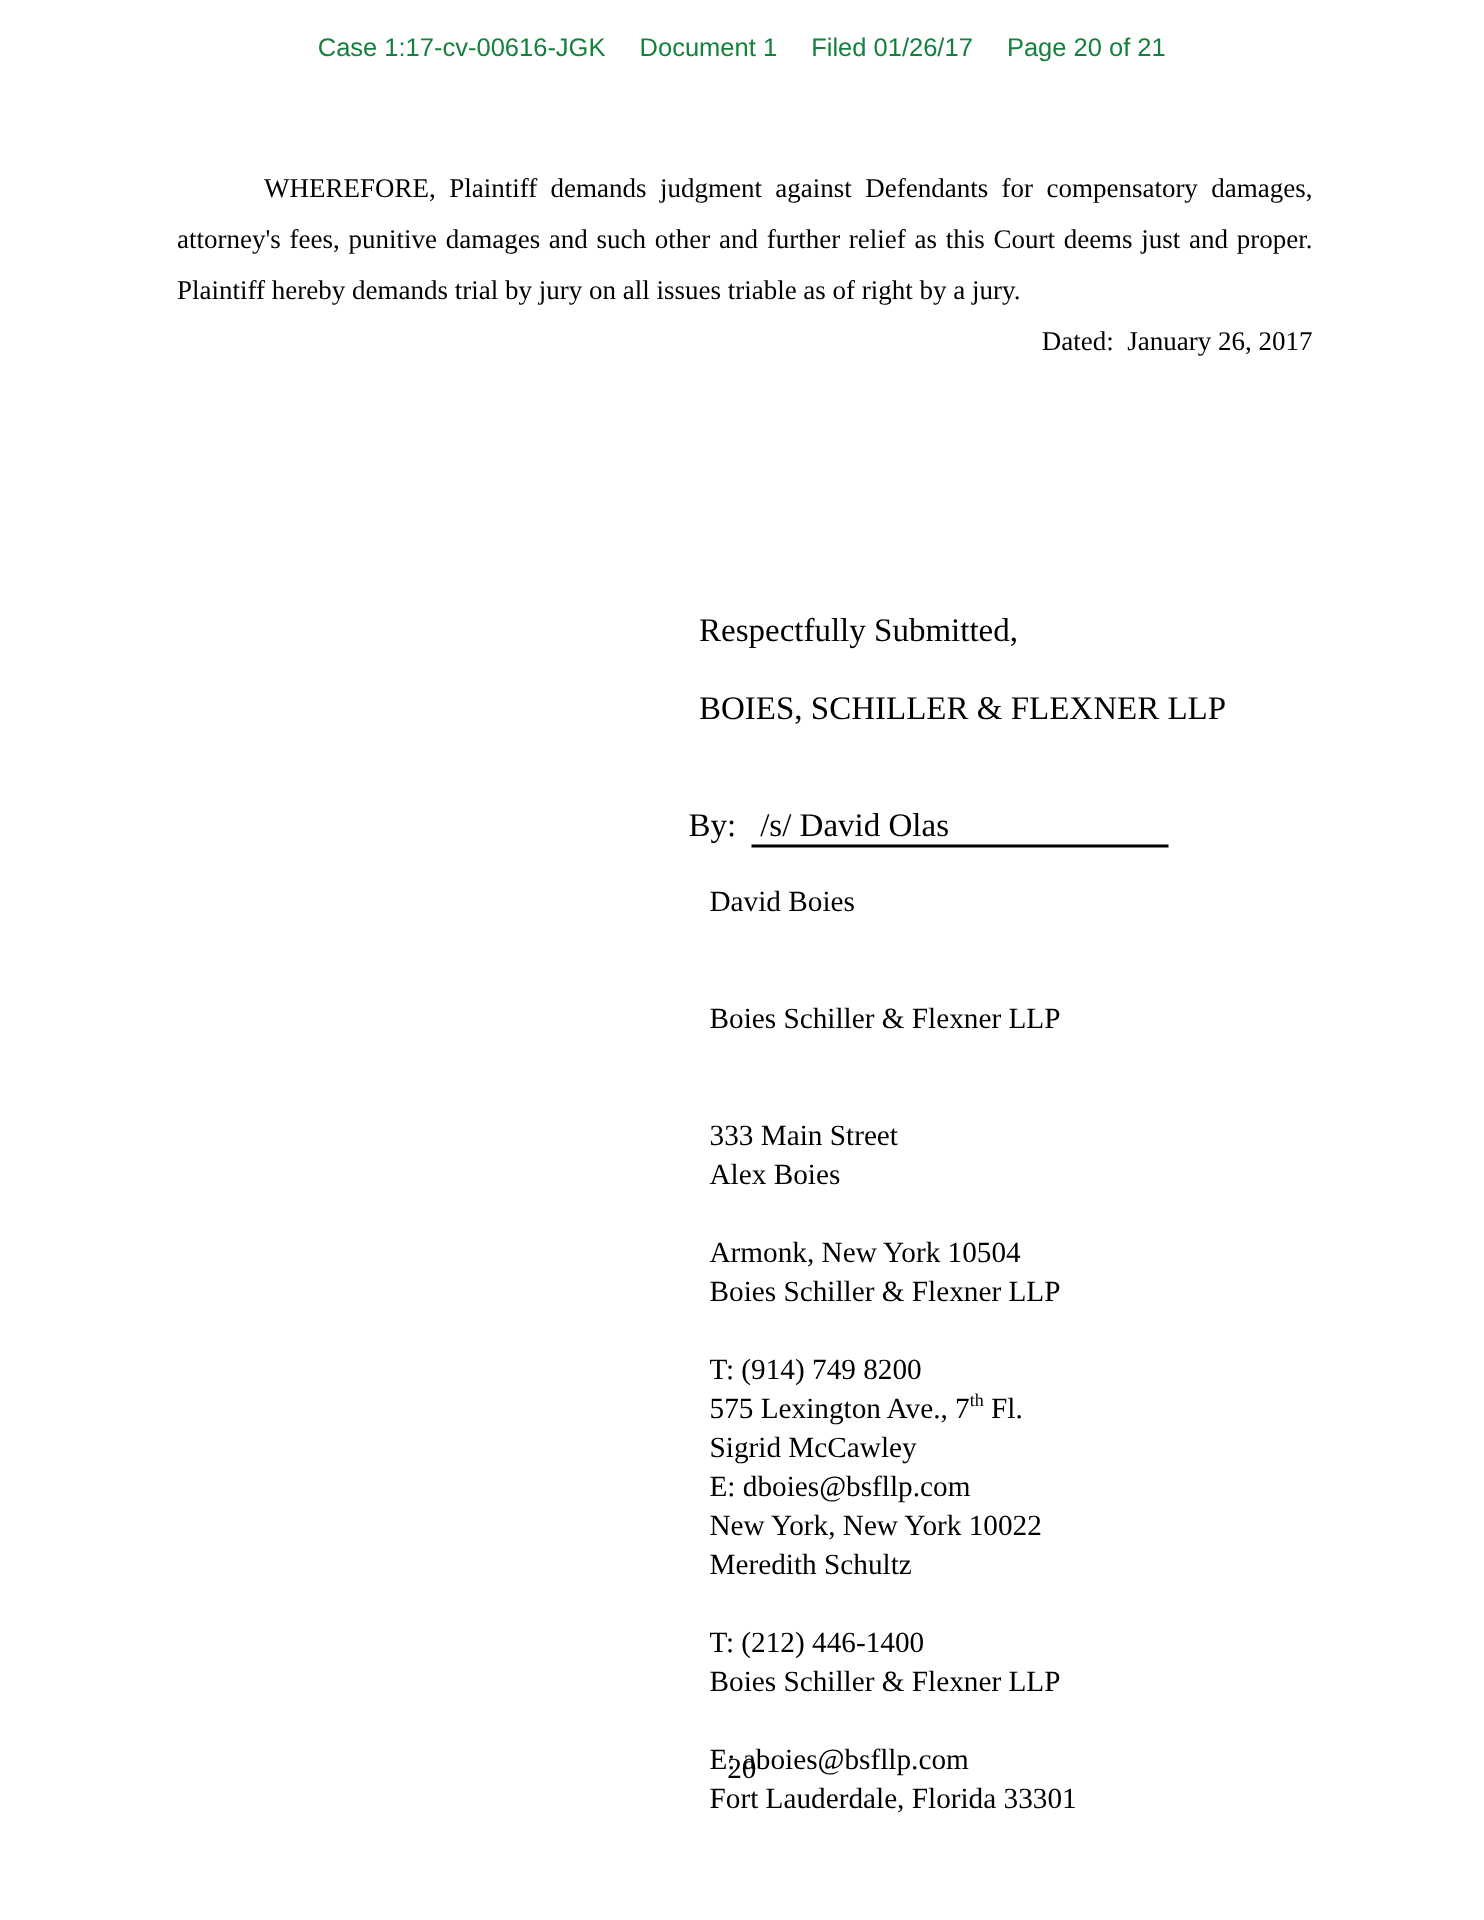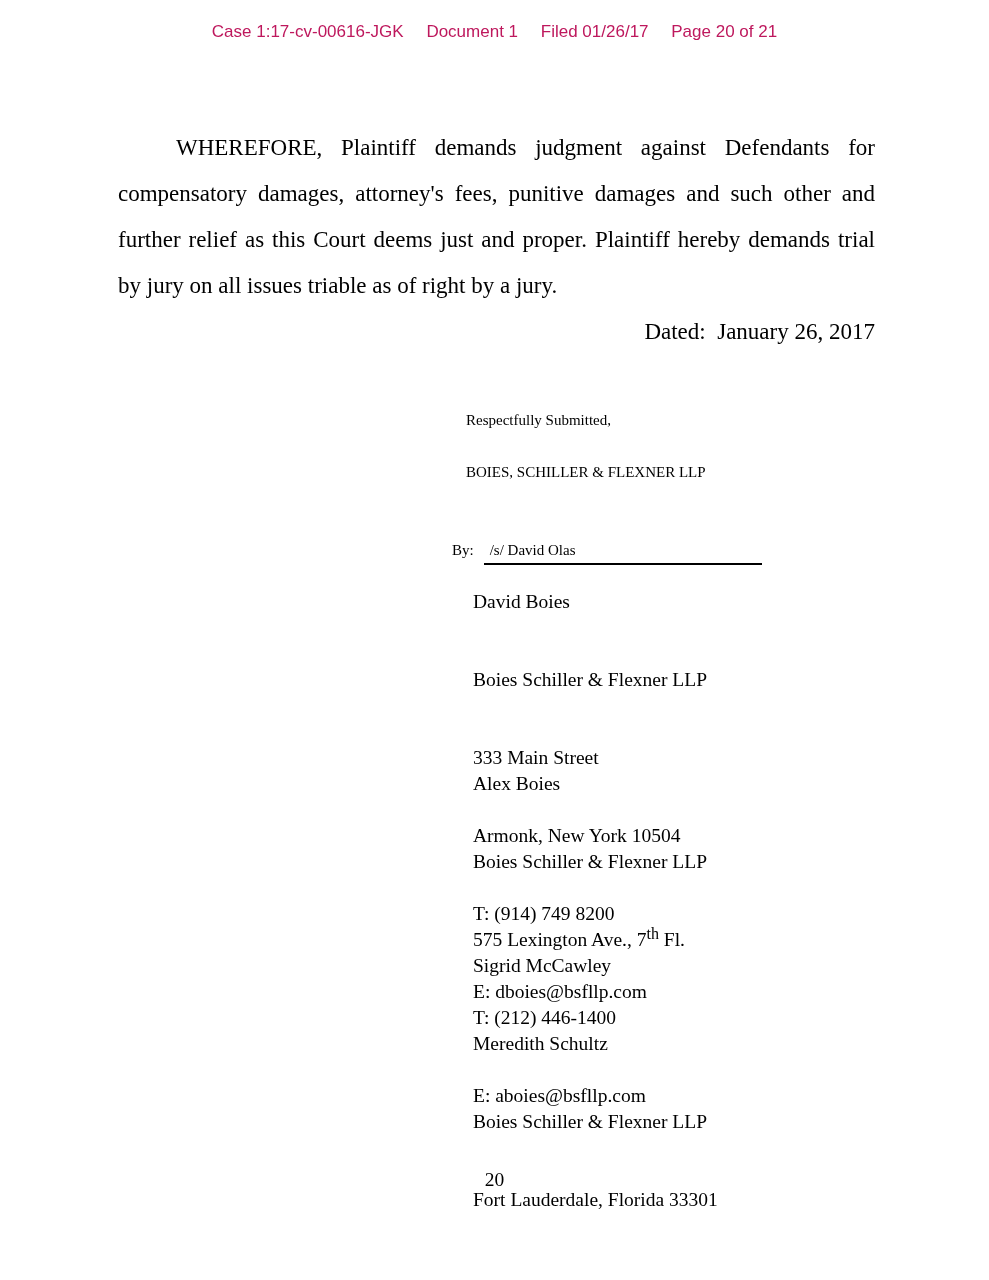--- a/index.html
+++ b/index.html
@@ -15,45 +15,45 @@
   }
   
   .ecf-header {
     position: absolute;
     top: 22px;
     left: 0;
     width: 100%;
     text-align: center;
     font-family: "Liberation Sans", sans-serif;
     font-size: 17px;
-    color: #be185d;
+    color: #15803d;
     white-space: nowrap;
   }
   .ecf-header span { margin: 0 9px; }
   
   .body-text {
     position: absolute;
-    top: 125px;
+    top: 108px;
     left: 118px;
     width: 757px;
-    font-size: 23px;
-    line-height: 46px;
+    font-size: 18px;
+    line-height: 34px;
   }
   .wherefore-para {
     text-align: justify;
     text-indent: 58px;
   }
   .dated-line {
     text-align: right;
     white-space: pre;
   }
   
   .sig-line {
     position: absolute;
-    font-size: 15px;
+    font-size: 22px;
     line-height: 26px;
     white-space: pre;
   }
   .respectfully { top: 407px; left: 466px; }
   .firm-name    { top: 459px; left: 466px; }
   .by-line      { top: 511px; left: 437px; }
   .by-label { display: inline-block; margin-right: 10px; text-align: right; }
   .sig-underline {
     display: inline-block;
     width: 278px;
@@ -64,21 +64,21 @@
     position: absolute;
     left: 473px;
     font-size: 19.5px;
     line-height: 26px;
     white-space: pre;
   }
   .block-david    { top: 537px; }
   .block-alex     { top: 719px; }
   .block-mccawley { top: 901px; }
   .attorney-block sup {
-    font-size: 16px;
+    font-size: 12px;
     line-height: 0;
     vertical-align: super;
   }
   
   .page-number {
     position: absolute;
     top: 1169px;
     left: 0;
     width: 100%;
     text-align: center;
@@ -115,20 +115,21 @@
     <div>333 Main Street</div>
     <div>Armonk, New York 10504</div>
     <div>T: (914) 749 8200</div>
     <div>E: dboies@bsfllp.com</div>
   </div>
 
   <div class="attorney-block block-alex">
     <div>Alex Boies</div>
     <div>Boies Schiller &amp; Flexner LLP</div>
     <div><span>575 Lexington Ave., 7</span><sup>th</sup><span> Fl.</span></div>
+    <div>New York, New York 10022</div>
     <div>T: (212) 446-1400</div>
     <div>E: aboies@bsfllp.com</div>
   </div>
 
   <div class="attorney-block block-mccawley">
     <div>Sigrid McCawley</div>
     <div>Meredith Schultz</div>
     <div>Boies Schiller &amp; Flexner LLP</div>
     <div>Fort Lauderdale, Florida 33301</div>
     

